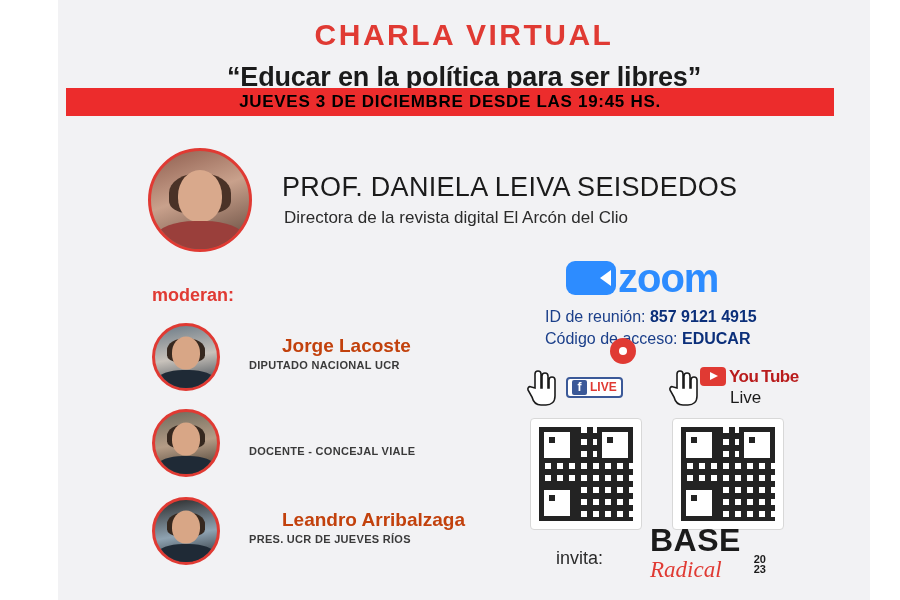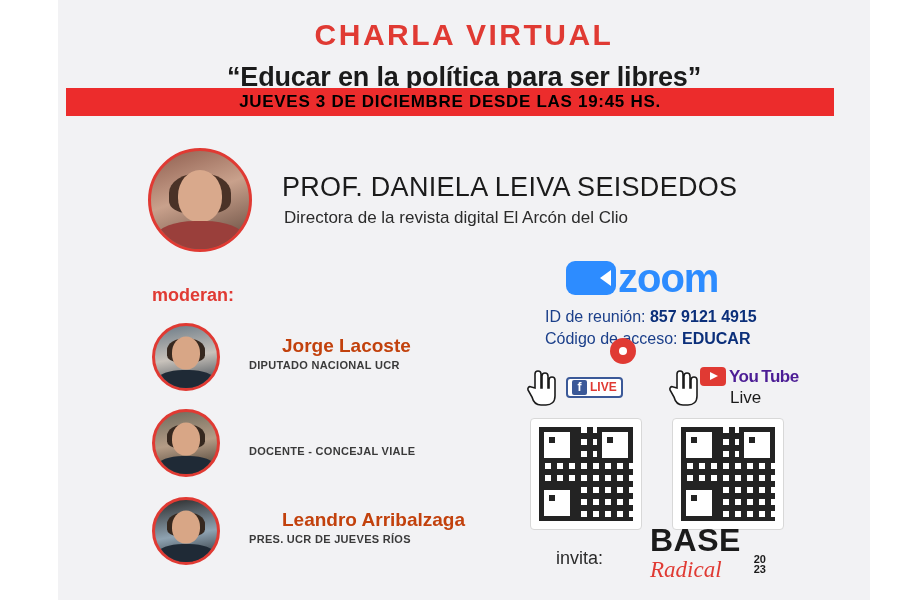--- a/index.html
+++ b/index.html
@@ -365,21 +365,21 @@
   }
   .yt-box::after {
     content: "";
     position: absolute;
     left: 10px; top: 5px;
     width: 0; height: 0;
     border-top: 4.5px solid transparent;
     border-bottom: 4.5px solid transparent;
     border-left: 8px solid #ffffff;
   }
-  .yt-word { font-size: 17px; font-weight: bold; color: #4c1d95; letter-spacing: -0.5px; }
+  .yt-word { font-size: 17px; font-weight: bold; color: #b91c1c; letter-spacing: -0.5px; }
   .yt-live { font-size: 17px; color: #1b1b1b; margin-left: 30px; margin-top: 1px; }
 
   
   .invita {
     position: absolute;
     left: 556px;
     top: 548px;
     font-size: 18px;
     color: #2b2b2b;
   }

